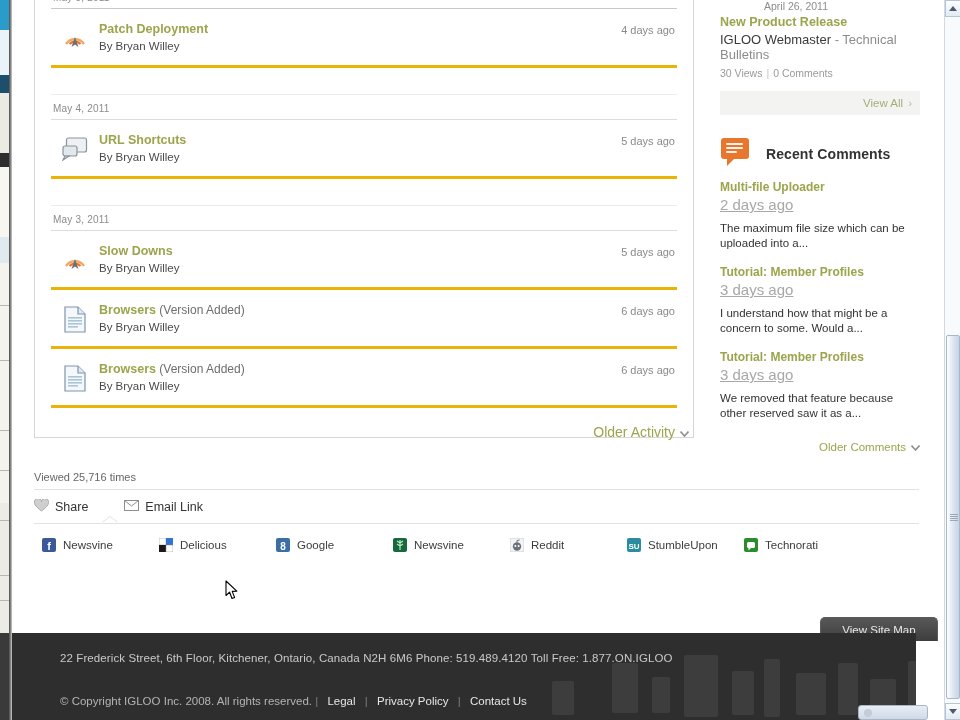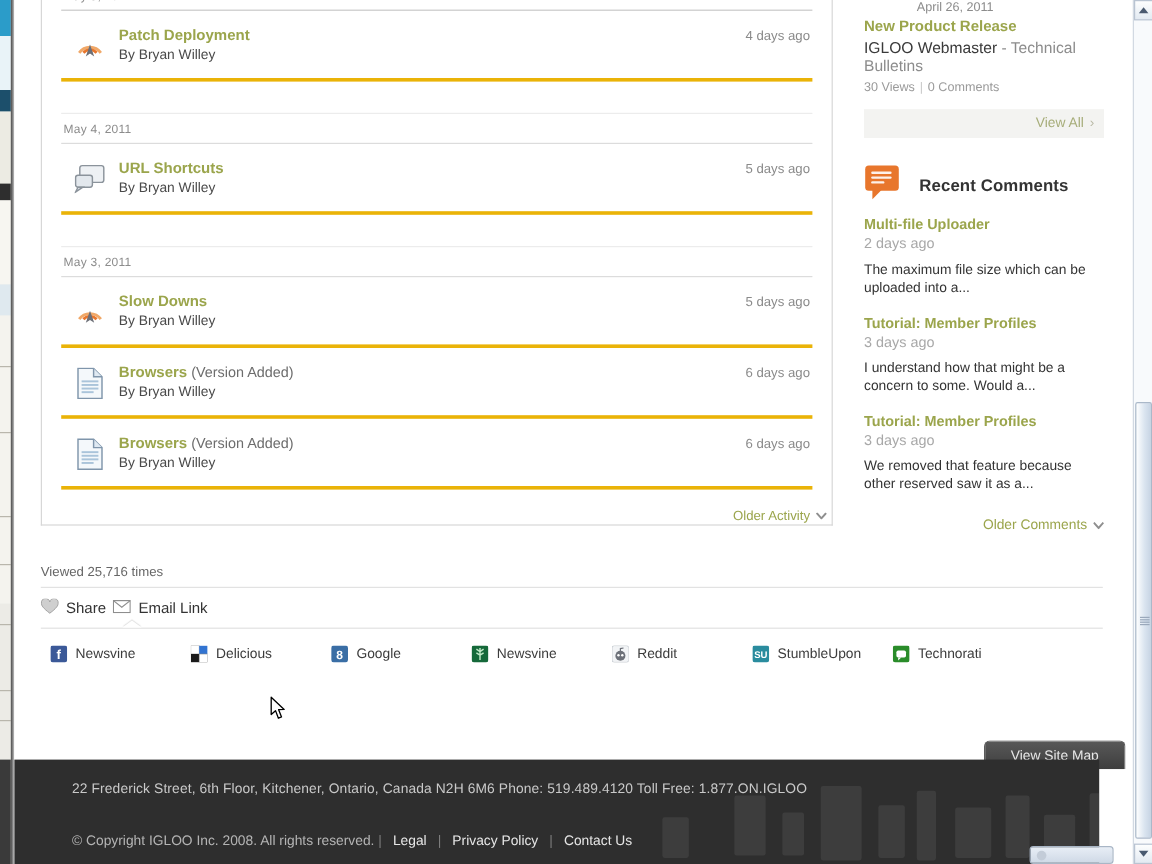--- a/index.html
+++ b/index.html
@@ -62,21 +62,21 @@
   .act-body { flex:1; padding-top:0px; }
   .act-title { font-size:12.5px; font-weight:bold; line-height:15px; }
   .act-title a { color:#9ba54c; text-decoration:none; }
   .act-suffix { color:#6d6d6d; font-weight:normal; font-size:12px; }
   .act-by { font-size:11.5px; color:#4a4a4a; margin-top:3px; }
   .act-time { font-size:11px; color:#8a8a8a; position:absolute; right:2px; top:15px; }
 
   .spacer-row { height:27px; border-bottom:1px solid #ececec; }
 
   .older-activity {
-    text-align:right; padding:16px 4px 12px 0; font-size:11px; color:#9ba54c;
+    text-align:right; padding:16px 4px 12px 0; font-size:14px; color:#9ba54c;
   }
   .older-activity .chev { display:inline-block; margin-left:5px; color:#8f8f8f; font-size:11px; }
 
   
   .sidebar { position:absolute; left:700px; top:0; width:216px; }
   .news-item { padding:0 0 2px 8px; }
   .news-date { font-size:10.5px; color:#8c8c8c;margin-left:44px; }
   .news-title { font-size:12.5px; font-weight:bold; color:#9ba54c; margin-top:3px; }
   .news-meta { font-size:13px; color:#8c8c8c; margin-top:3px; line-height:15px; }
   .news-meta b { color:#3a3a3a; font-weight:normal; }
@@ -88,30 +88,30 @@
     display:flex; align-items:center; justify-content:flex-end; padding-right:8px;
     font-size:11.5px; color:#a7ad7a;
   }
   .viewall-bar .arr { margin-left:5px; color:#b9b9a6; }
 
   .sb-head { display:flex; align-items:center; margin:22px 0 10px 8px; }
   .sb-head-title { font-size:14px; font-weight:bold; color:#333; margin-left:14px; letter-spacing:.1px; }
 
   .cmt { padding:0 8px 0 8px; margin-bottom:14px; }
   .cmt-title { font-size:12px; font-weight:bold; color:#9ba54c; }
-  .cmt-time { font-size:12px; color:#a8a8a8; margin-top:2px; }
+  .cmt-time { font-size:15px; color:#a8a8a8; margin-top:2px;text-decoration:underline; }
   .cmt-text { font-size:11.5px; color:#333; margin-top:8px; line-height:15px; }
 
   .older-comments { text-align:right; padding:6px 8px 0 0; font-size:11.5px; color:#9ba54c; }
   .older-comments .chev { display:inline-block; margin-left:5px; color:#8f8f8f; font-size:11px; }
 
   
   .share-block { position:absolute; left:22px; top:471px; width:885px; }
   .viewed { font-size:11px; color:#666; padding-bottom:6px; }
-  .share-row { display:flex; align-items:center; gap:6px; border-top:1px solid #e2e2e2; padding:9px 0 8px 0; position:relative; }
+  .share-row { display:flex; align-items:center; gap:36px; border-top:1px solid #e2e2e2; padding:9px 0 8px 0; position:relative; }
   .share-item { display:flex; align-items:center; gap:6px; font-size:12.5px; color:#333; }
   .share-divider { border-bottom:1px solid #e2e2e2; position:relative; }
   .share-divider .notch {
     position:absolute; left:68px; top:-6px; width:0; height:0;
     border-left:8px solid transparent; border-right:8px solid transparent;
     border-bottom:6px solid #fff; filter:drop-shadow(0 -1px 0 #e2e2e2);
   }
   .social-row { display:flex; padding:14px 0 10px 8px; }
   .social { display:flex; align-items:center; gap:7px; font-size:11.5px; color:#3c3c3c; width:117px; }
   .social .sicon { width:14px; height:14px; flex:0 0 14px; border-radius:2px; position:relative; }

